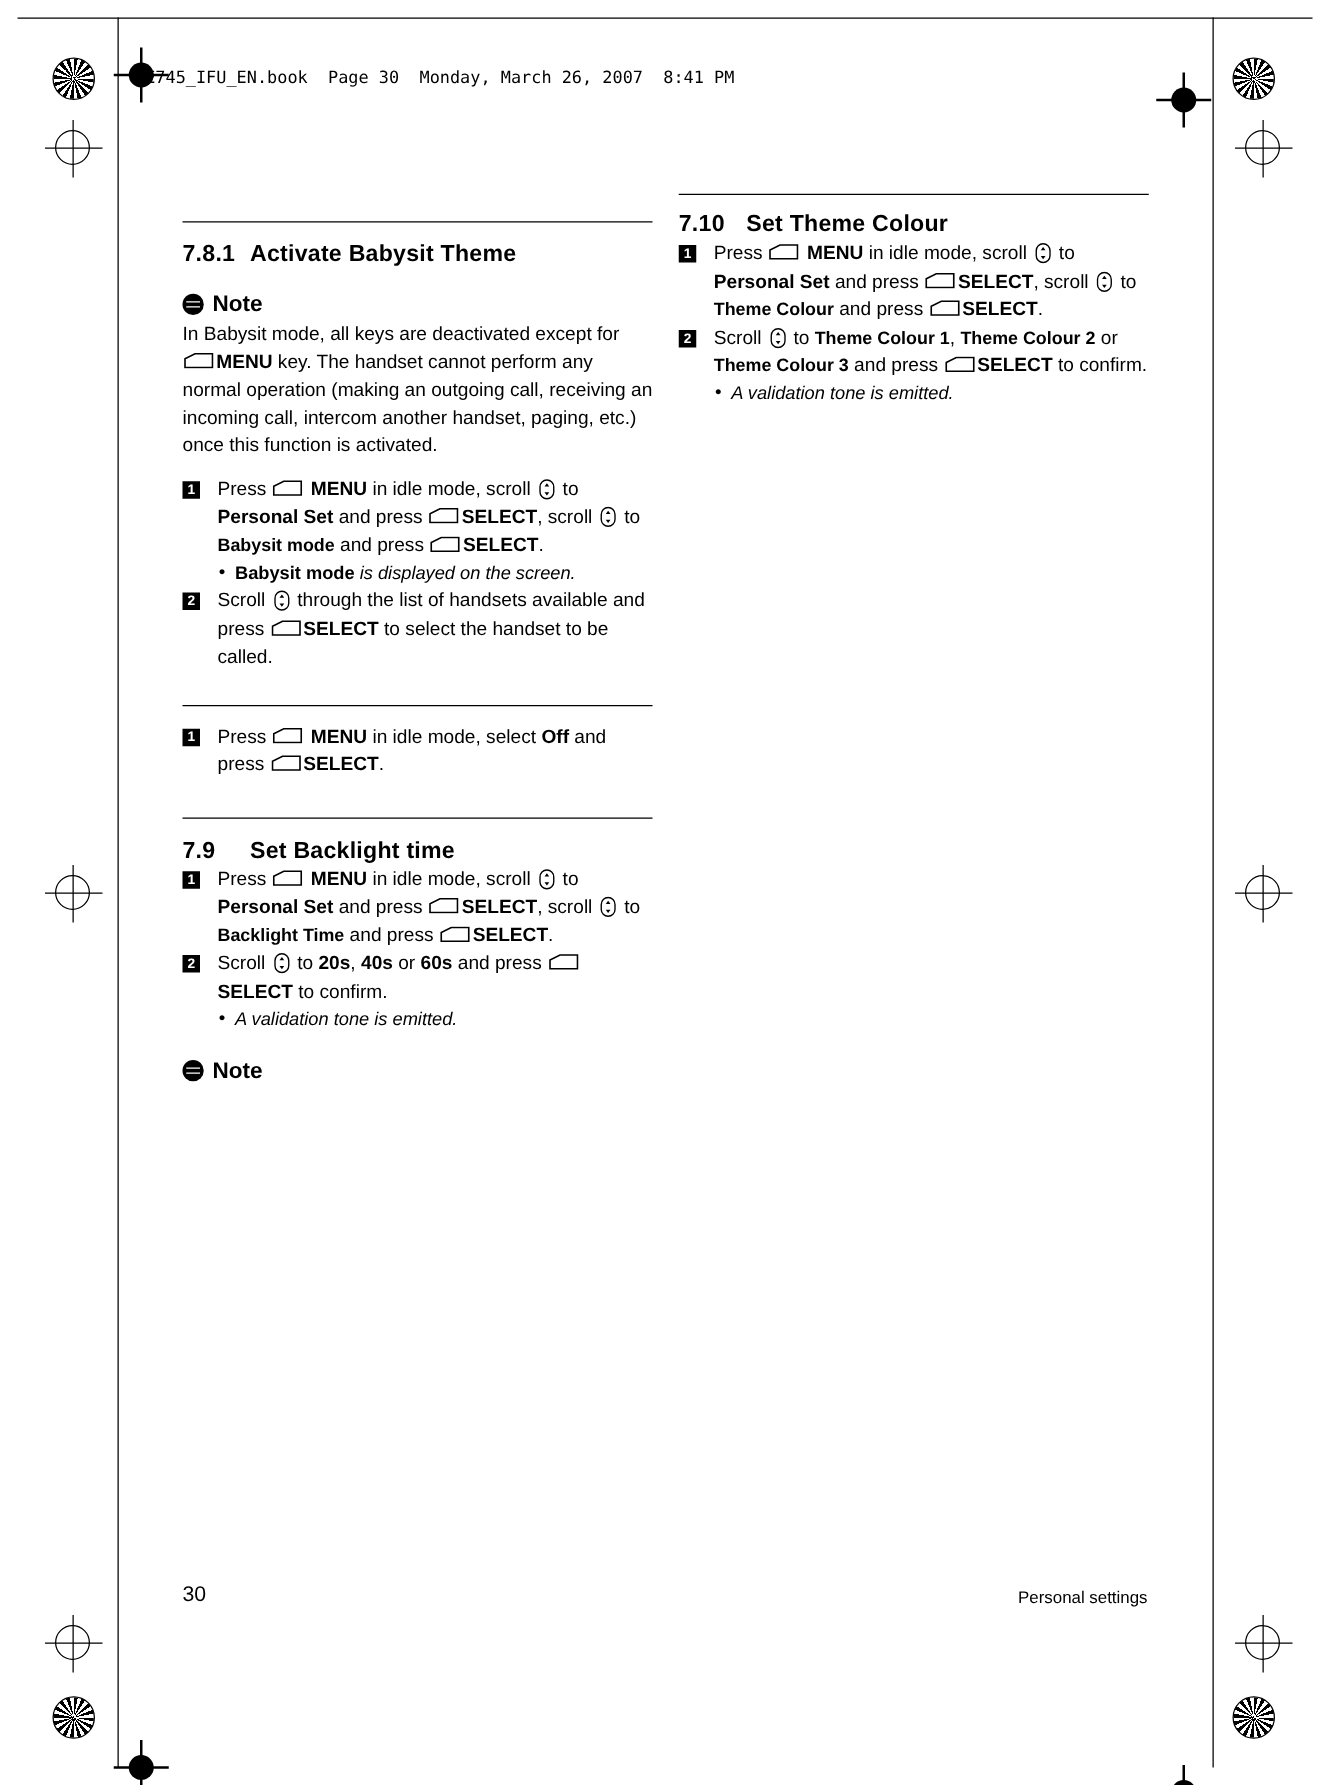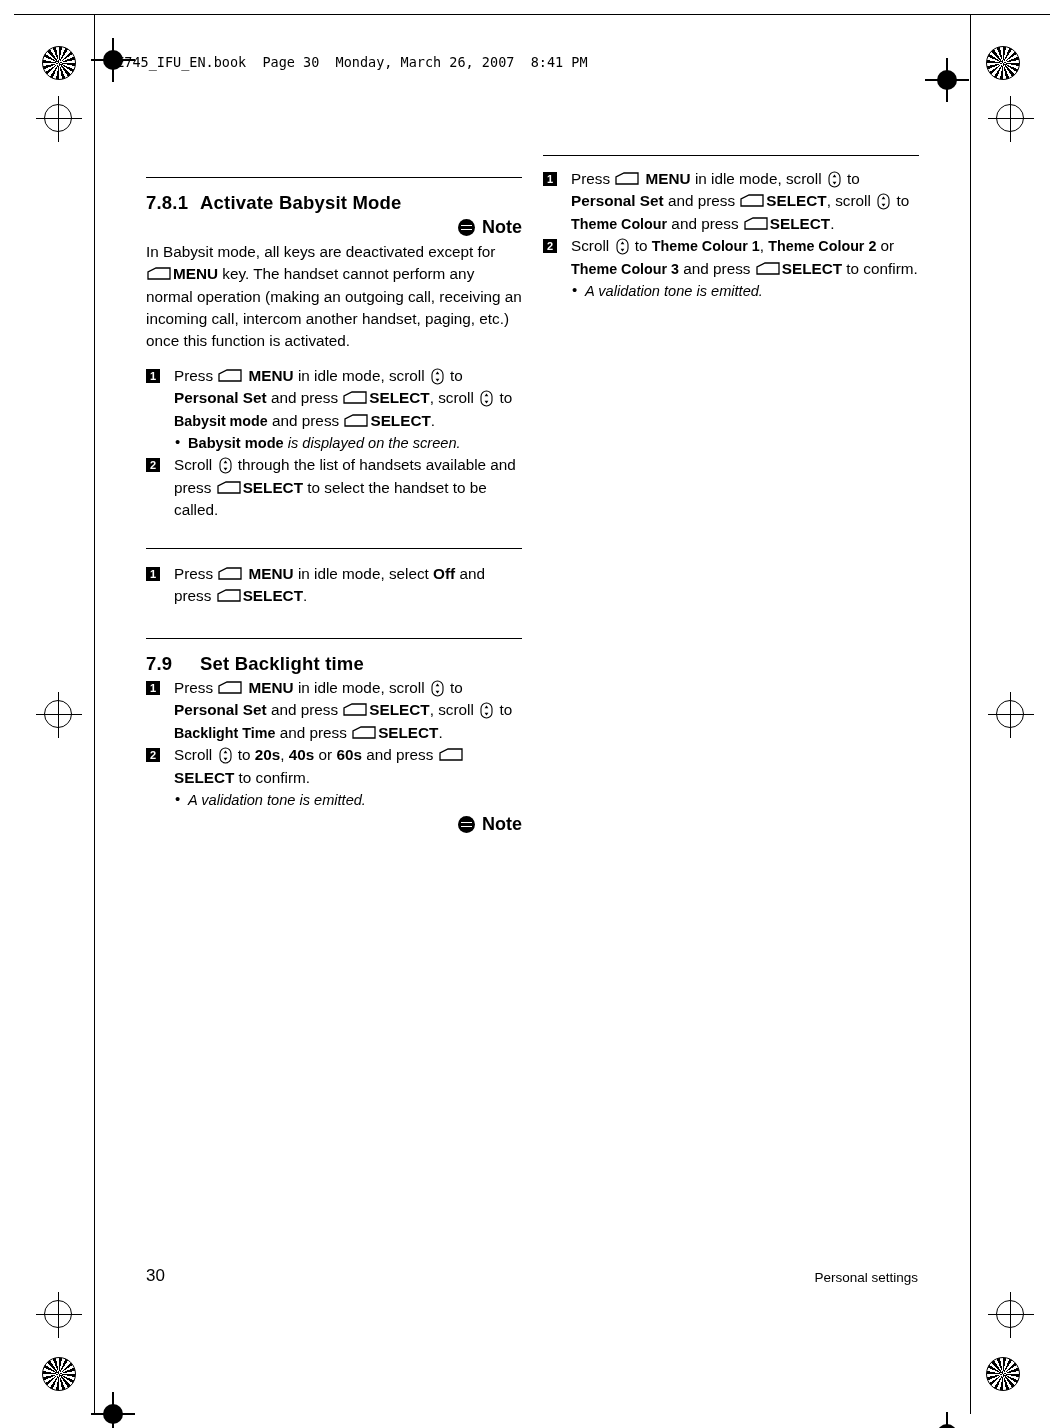--- a/index.html
+++ b/index.html
@@ -111,22 +111,21 @@
     letter-spacing: .2px;
   }
   h2.sec .num-wide { display: inline-block; min-width: 54px; }
 
   .note-line {
     display: flex;
     align-items: center;
     gap: 7px;
     font-size: 18px;
     font-weight: bold;
-    margin: 2px 0 2px 0;
-    justify-content: flex-end;
+    margin: 18px 0 2px 0;
   }
   .note-icon {
     display: inline-block;
     width: 17px; height: 17px;
     border-radius: 50%;
     background: #000;
     position: relative;
   }
   .note-icon::before, .note-icon::after {
     content: "";
@@ -235,21 +234,21 @@
   <div class="trim-h" style="left:14px; top:14px; width:1036px;"></div>
 
   <div class="slug">SE745_IFU_EN.book  Page 30  Monday, March 26, 2007  8:41 PM</div>
 
   <div class="col col-left">
 
 
     <hr class="rule">
 
     <h2 class="sec">
-      <span class="num-wide">7.8.1</span><span>Activate Babysit Mode</span>
+      <span class="num-wide">7.8.1</span><span>Activate Babysit Theme</span>
     </h2>
 
     <div class="note-line">
       <span class="note-icon"></span>
       <span>Note</span>
     </div>
 
     <p class="para">
       In Babysit mode, all keys are deactivated except for
       <span class="key-menu"><svg viewBox="0 0 24 13" width="24" height="13">
@@ -374,20 +373,23 @@
       <span class="note-icon"></span>
       <span>Note</span>
     </div>
 
   </div>
 
   <div class="col col-right">
 
     <hr class="rule-top">
 
+    <h2 class="sec">
+      <span class="num-wide">7.10</span><span>Set Theme Colour</span>
+    </h2>
 
     <ol class="steps">
       <li>
         <span class="stepnum">1</span>
         <span>Press
           <span class="key-menu"><svg viewBox="0 0 24 13" width="24" height="13">
                 <path d="M1 12 L1 5 L9 1 L23 1 L23 12 Z" fill="none" stroke="#000" stroke-width="1.3"></path>
               </svg></span>
           <b>MENU</b> in idle mode, scroll
           <span class="key-scroll"><svg viewBox="0 0 13 17" width="13" height="17">

